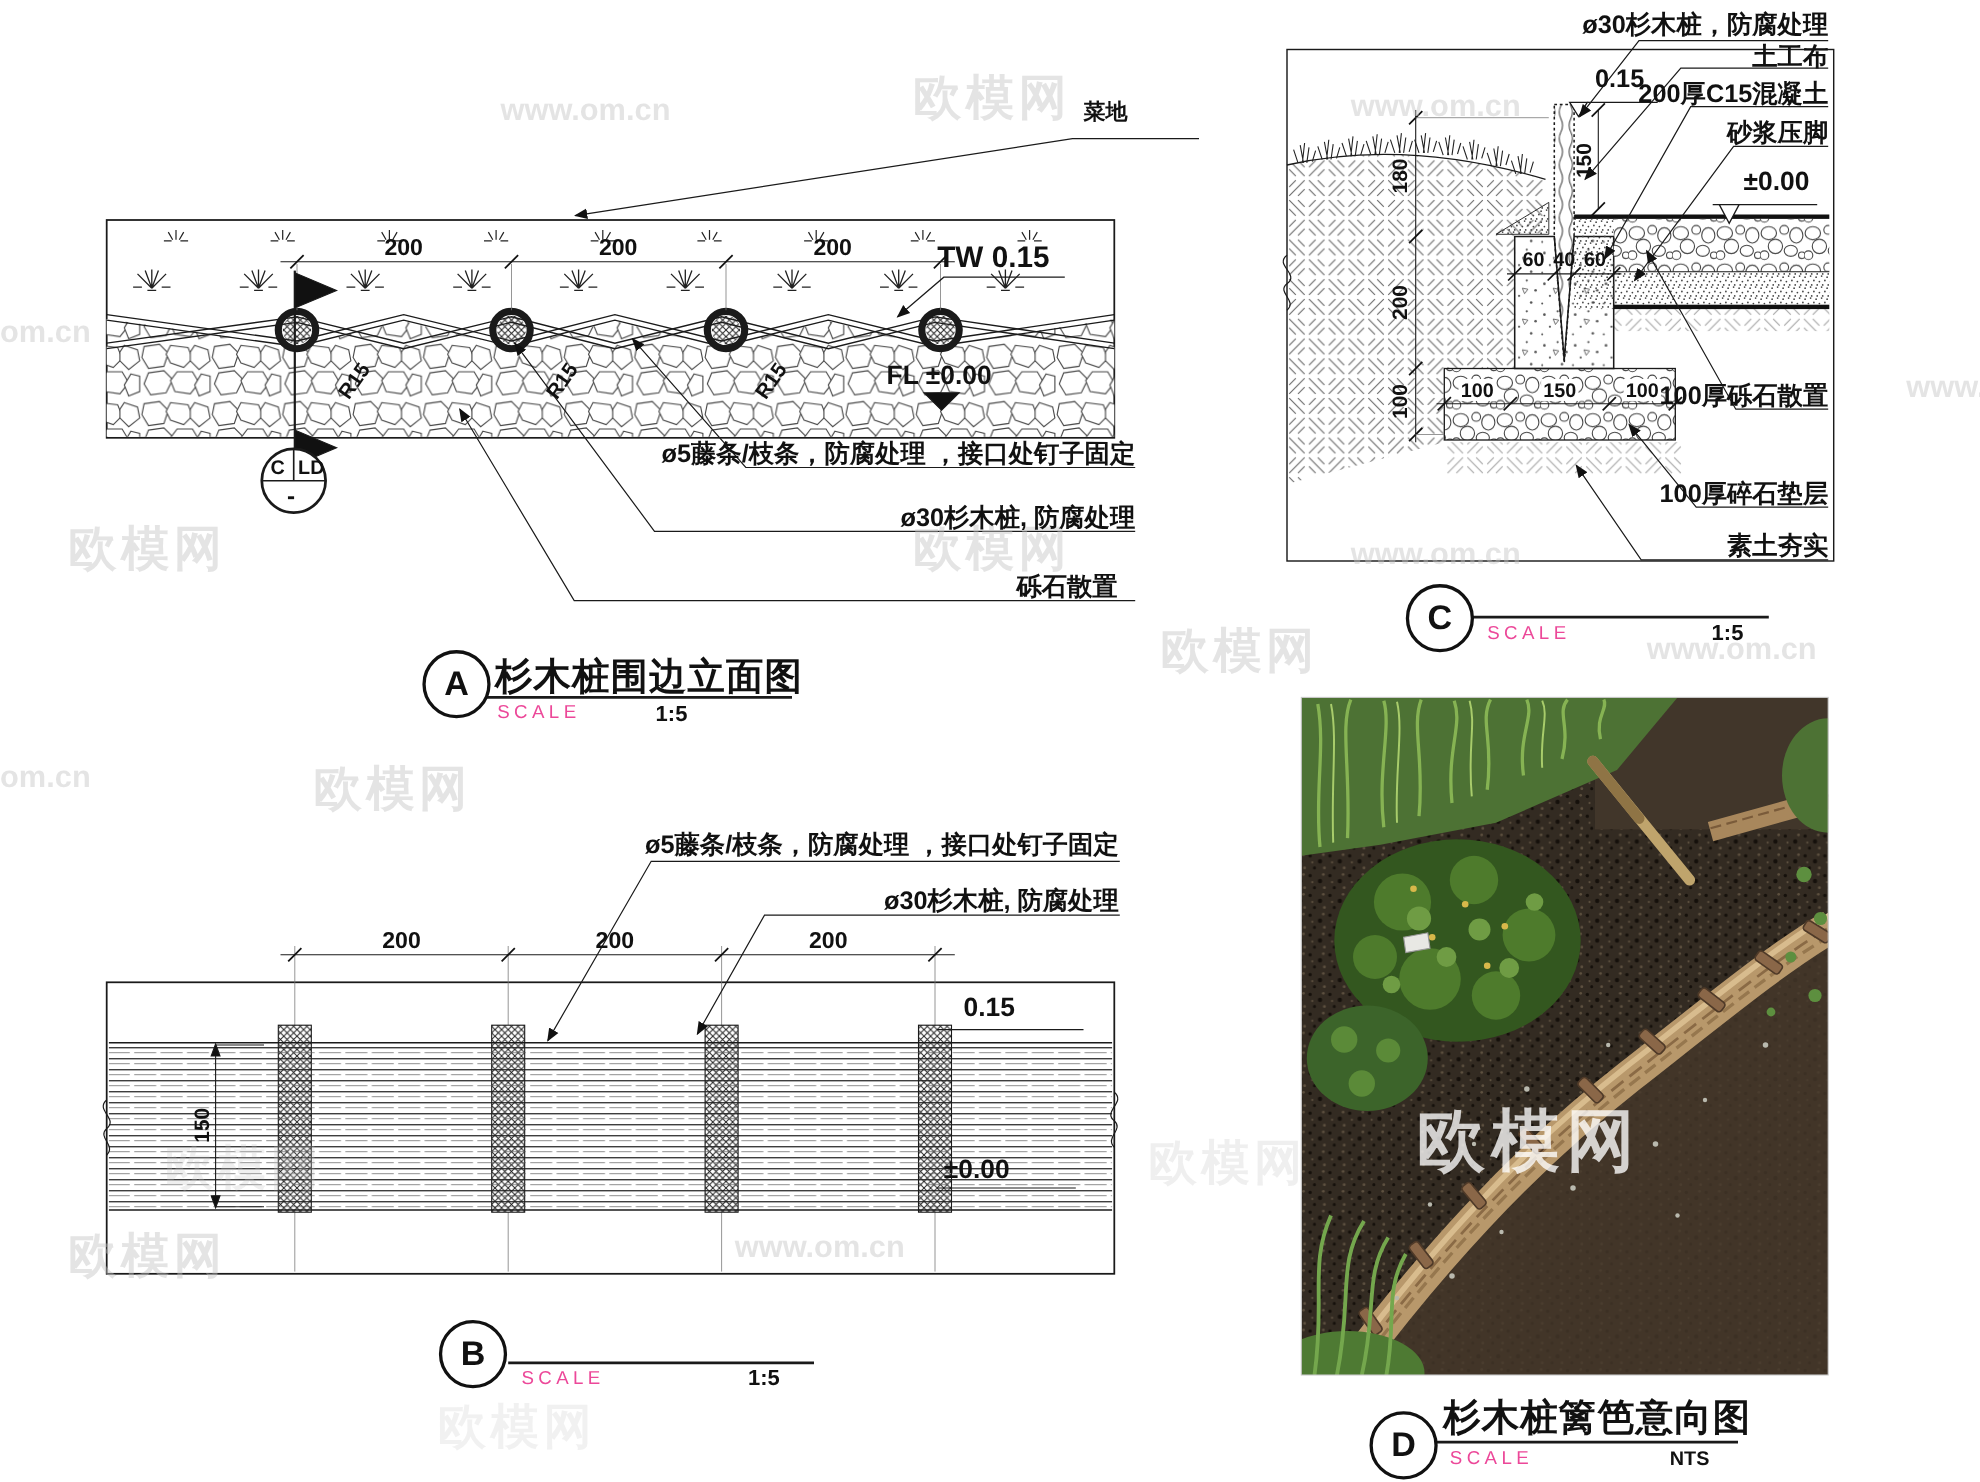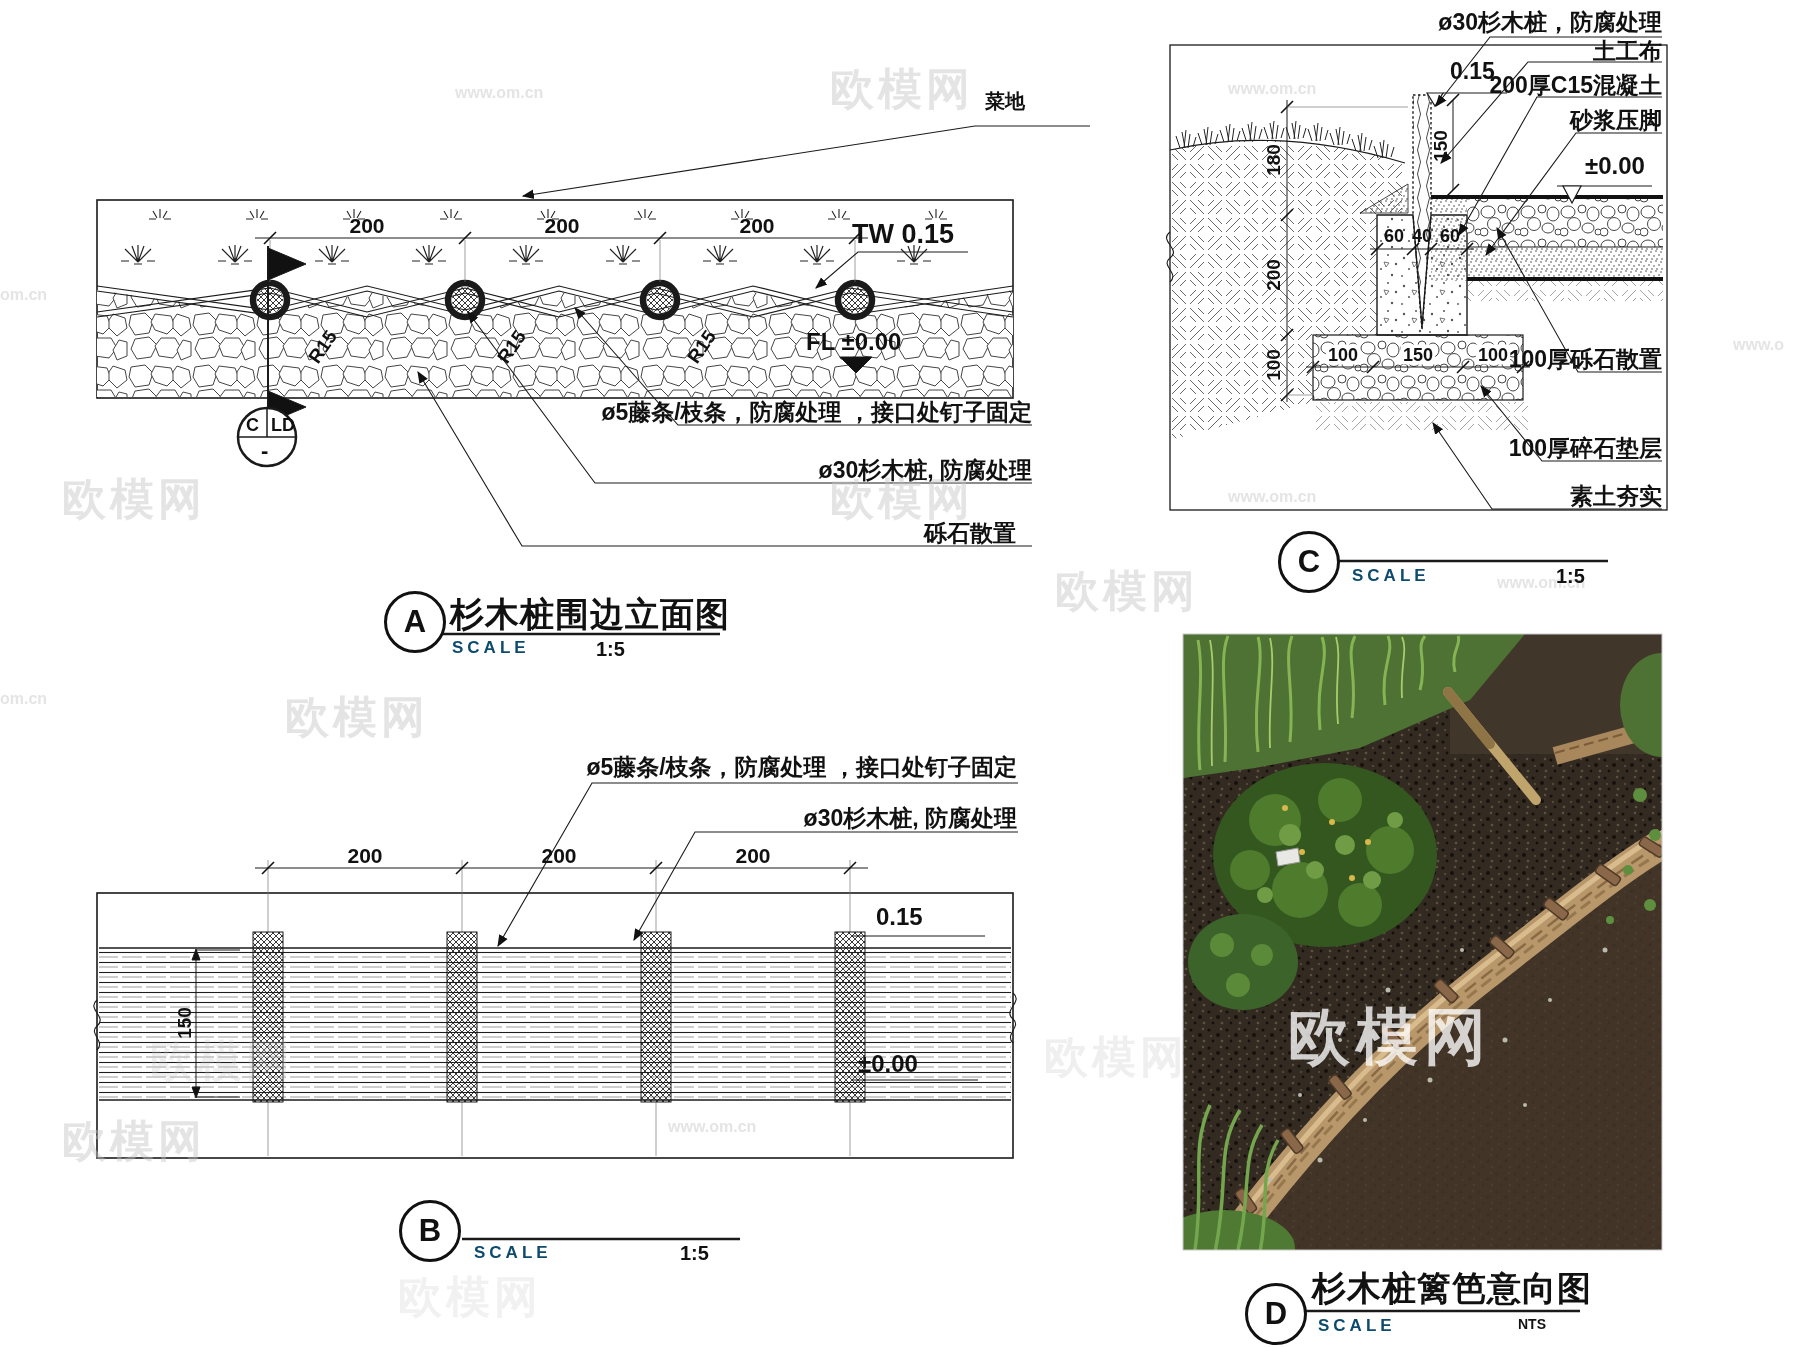--- a/index.html
+++ b/index.html
@@ -9,24 +9,24 @@
   .lbl{position:absolute;white-space:nowrap;color:#111;font-weight:bold;}
   .callout{position:absolute;white-space:nowrap;text-align:right;font-weight:bold;font-size:23px;color:#111;}
   .dimh{position:absolute;white-space:nowrap;font-weight:bold;font-size:21px;transform:translate(-50%,-50%);}
   .dimv{position:absolute;white-space:nowrap;font-weight:bold;font-size:19px;transform:translate(-50%,-50%) rotate(-90deg);}
   .dimbg{background:#fff;padding:0 2px;}
   .rot{transform:translate(-50%,-50%) rotate(-55deg);}
   .ref-circle{position:absolute;width:56px;height:56px;border:3px solid #111;border-radius:50%;
               transform:translate(-50%,-50%);display:flex;align-items:center;justify-content:center;
               font-size:31px;font-weight:bold;background:#fff;}
   .dtitle{position:absolute;font-size:34px;font-weight:bold;letter-spacing:1px;white-space:nowrap;}
-  .dscale{position:absolute;font-size:17px;color:#0c4a6e;letter-spacing:4px;white-space:nowrap;font-weight:bold;}
+  .dscale{position:absolute;font-size:17px;color:#ec4899;letter-spacing:4px;white-space:nowrap;font-weight:normal;}
   .dvalue{position:absolute;font-size:20px;font-weight:bold;white-space:nowrap;}
   .wm{position:absolute;color:rgba(195,195,195,0.45);font-weight:bold;white-space:nowrap;}
-  .wm-sm{font-size:16px;}
+  .wm-sm{font-size:28px;}
   .wm-lg{font-size:44px;letter-spacing:4px;}
   .wm-photo{position:absolute;color:rgba(255,255,255,0.78);font-weight:bold;font-size:62px;letter-spacing:6px;}
   .sec-txt{position:absolute;font-weight:bold;font-size:18px;}
 </style>
 </head>
 <body>
 
 <div class="sheet">
 
 <svg width="1800" height="1347" viewBox="0 0 1800 1347">
@@ -540,15 +540,15 @@
       <span>C</span>
     </div>
 <div class="dscale" style="left:1352px;top:566px">SCALE</div>
 <div class="dvalue" style="left:1556px;top:565px">1:5</div>
 
 <div class="ref-circle" style="left:1276px;top:1314px">
       <span>D</span>
     </div>
 <div class="dtitle" style="left:1312px;top:1266px">杉木桩篱笆意向图</div>
 <div class="dscale" style="left:1318px;top:1316px">SCALE</div>
-<div class="dvalue" style="left:1518px;top:1316px;font-size:14px">NTS</div>
+<div class="dvalue" style="left:1518px;top:1316px;font-size:18px">NTS</div>
 
 </div>
 
 </body></html>

